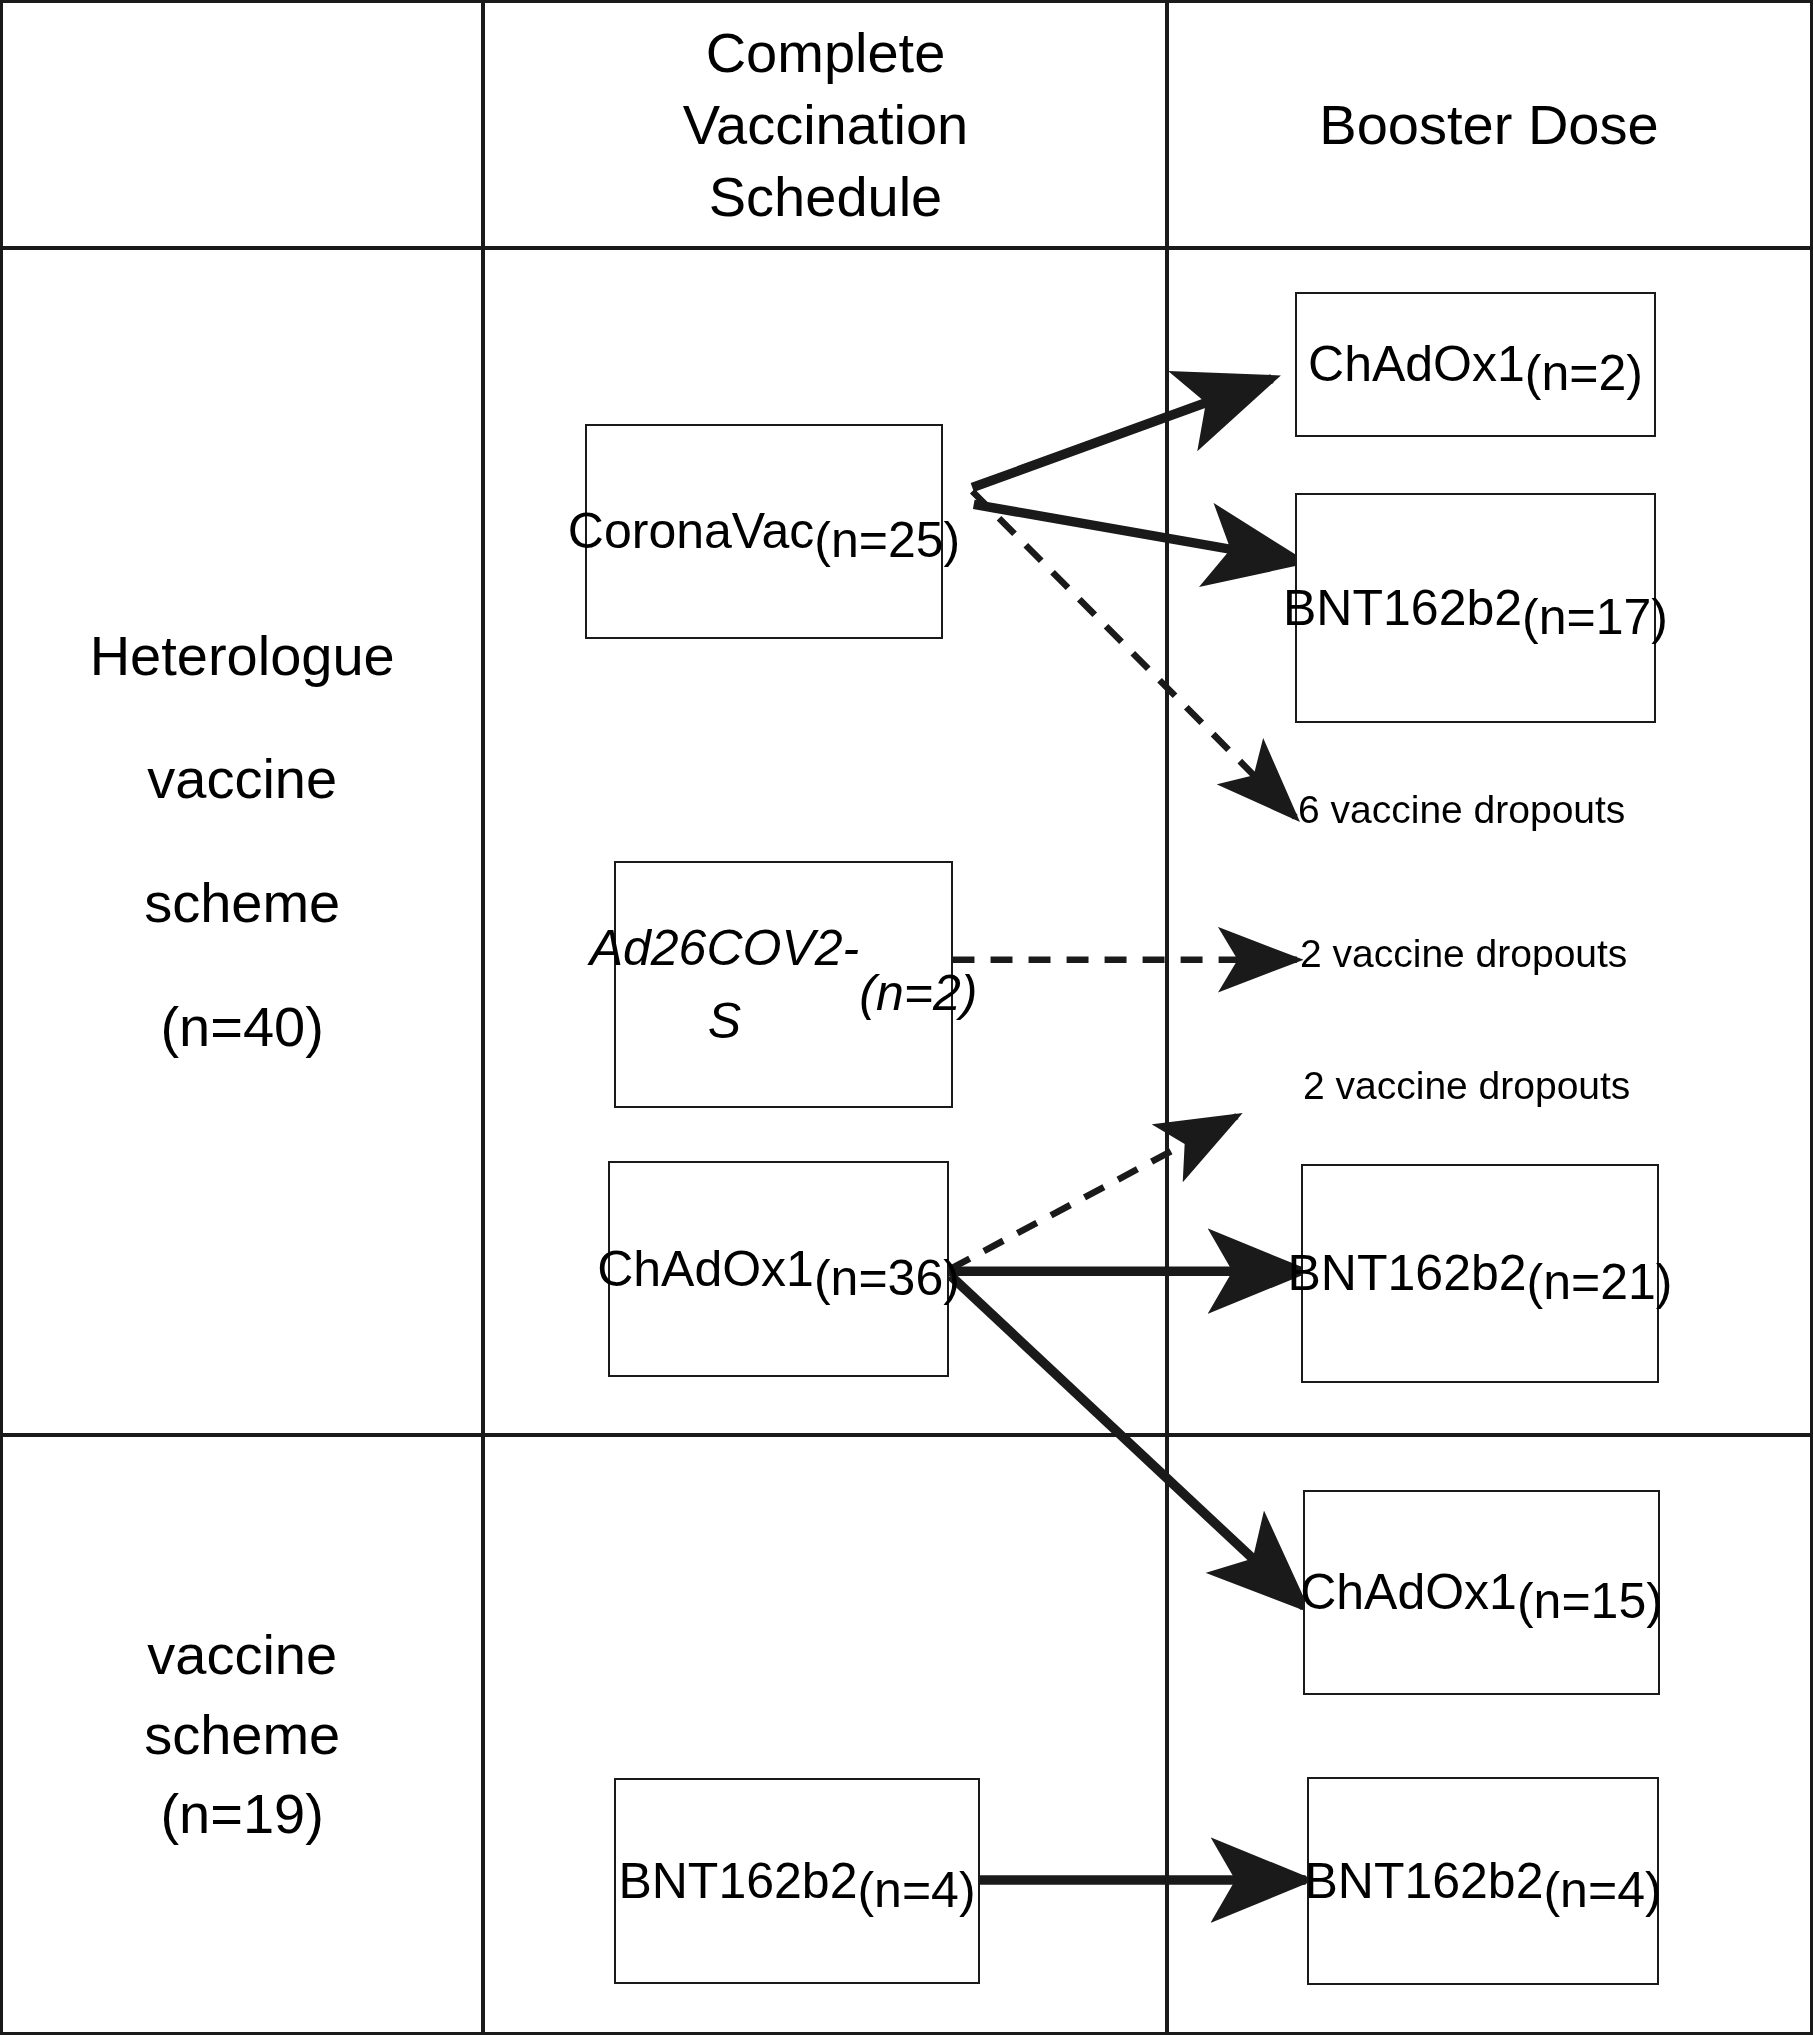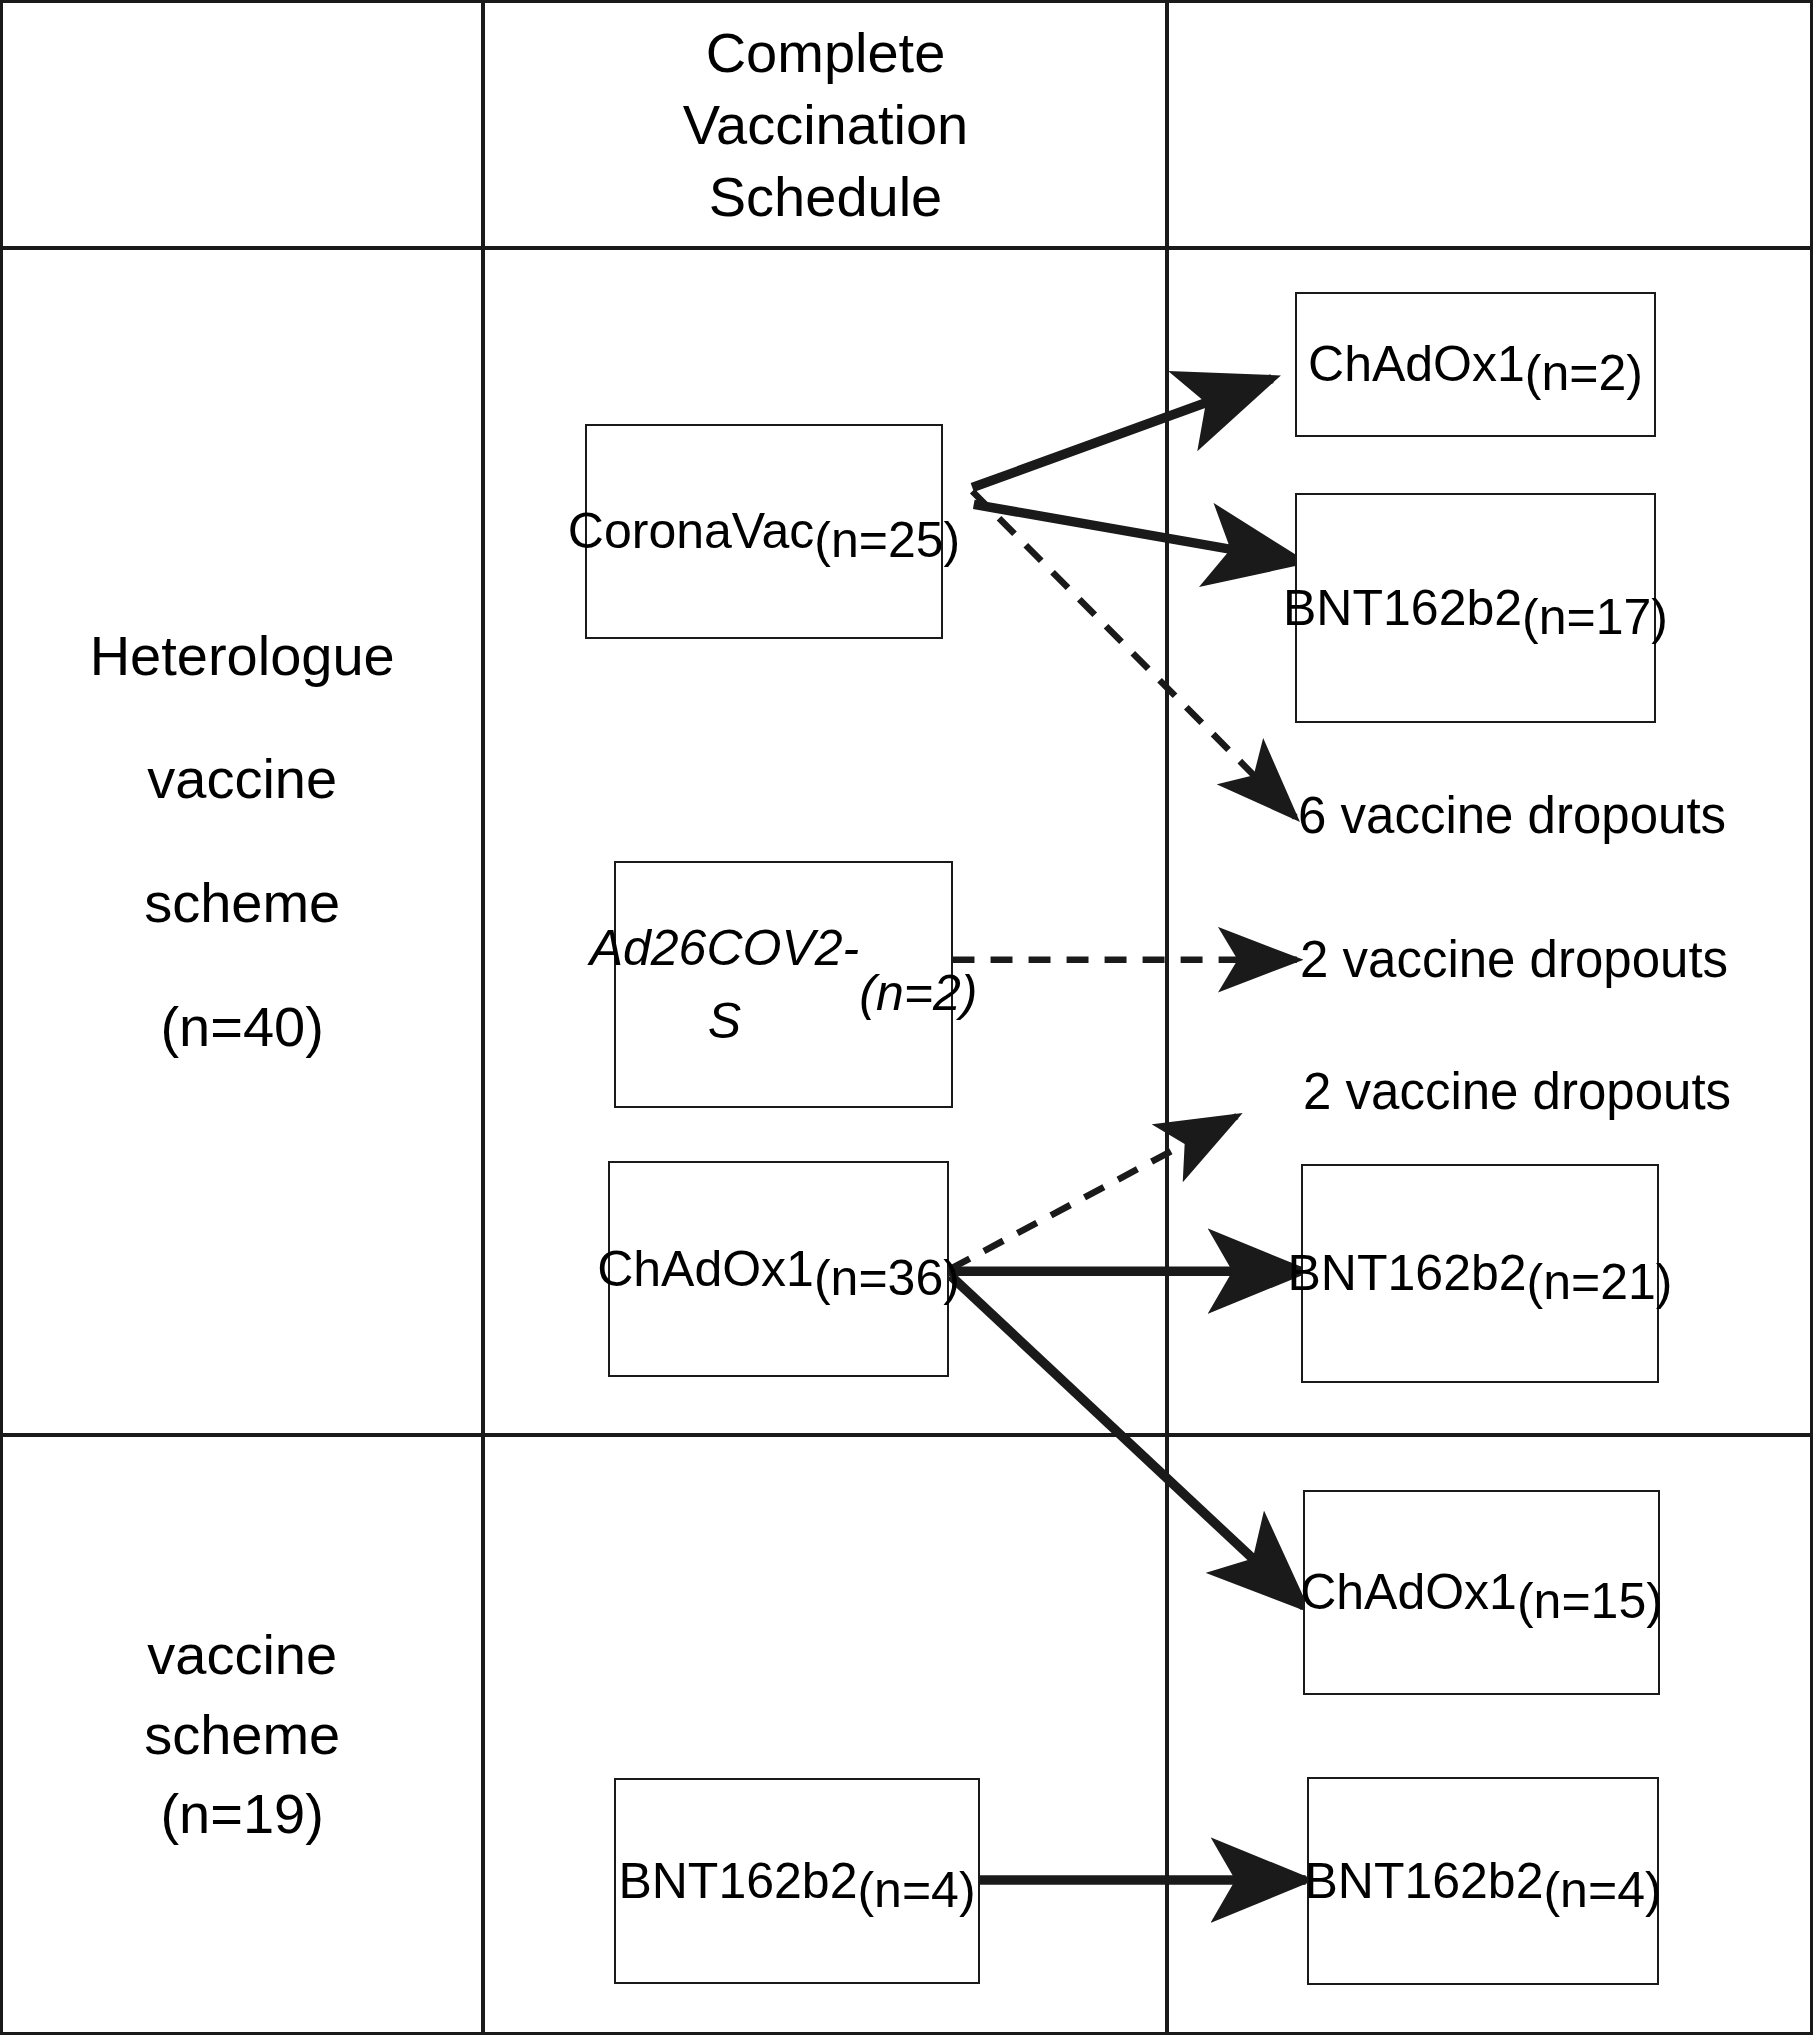--- a/index.html
+++ b/index.html
@@ -69,21 +69,21 @@
     justify-content: center;
     text-align: center;
     font-size: 50px;
     line-height: 1.45;
   }
   .node-box .ln2 { margin-top: 18px; text-align: center; }
 
   
   .dropout-label {
     position: absolute;
-    font-size: 51px;
+    font-size: 39px;
     line-height: 1;
     white-space: nowrap;
   }
 
   
   #arrows {
     position: absolute;
     left: 0; top: 0;
     width: 1813px;
     height: 2035px;
@@ -102,20 +102,23 @@
   <div class="gridline hline" style="left:0; top:1433px; width:1813px;"></div>
 
   <div class="header-cell" style="left:3.7px; top:3.7px; width:477px; height:242px;">
     <span></span>
   </div>
 
   <div class="header-cell" style="left:485px; top:3.7px; width:681px; height:242px; padding:0 81px; box-sizing:border-box;">
     <span>Complete Vaccination Schedule</span>
   </div>
 
+  <div class="header-cell" style="left:1169px; top:3.7px; width:640px; height:242px;">
+    <span>Booster Dose</span>
+  </div>
 
   <div class="group-label" style="left:3.7px; top:249px; width:477px; height:1184px;gap:44px;">
     <span>Heterologue</span>
     <span>vaccine</span>
     <span>scheme</span>
     <span>(n=40)</span>
   </div>
 
   <div class="group-label" style="left:3.7px; top:1437px; width:477px; height:595px;">
     <span>vaccine</span>

